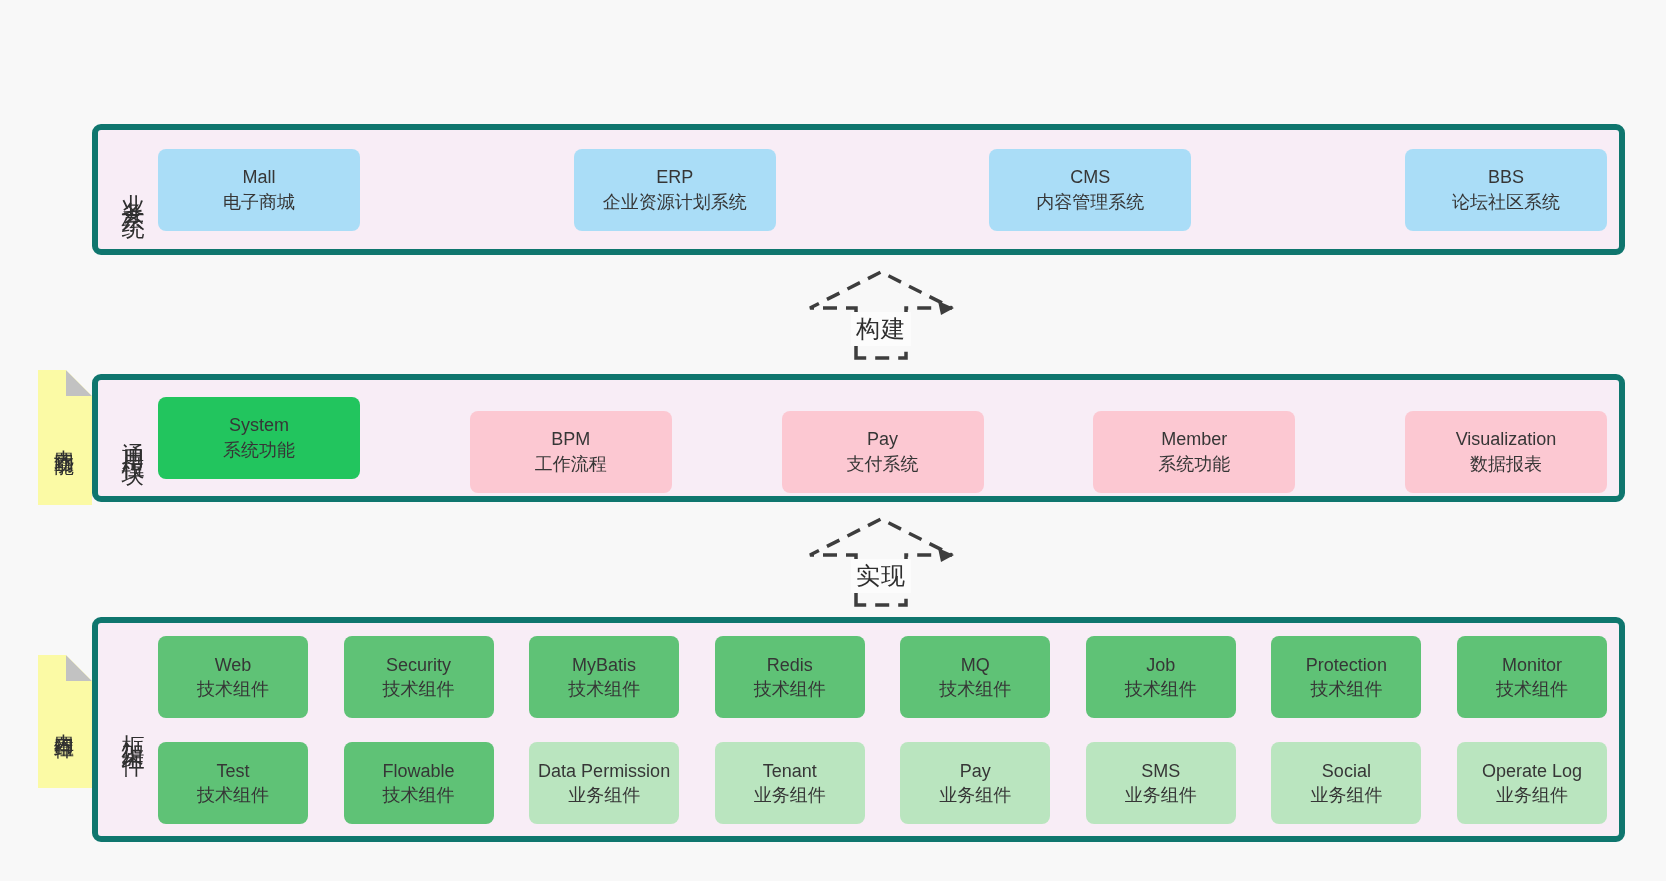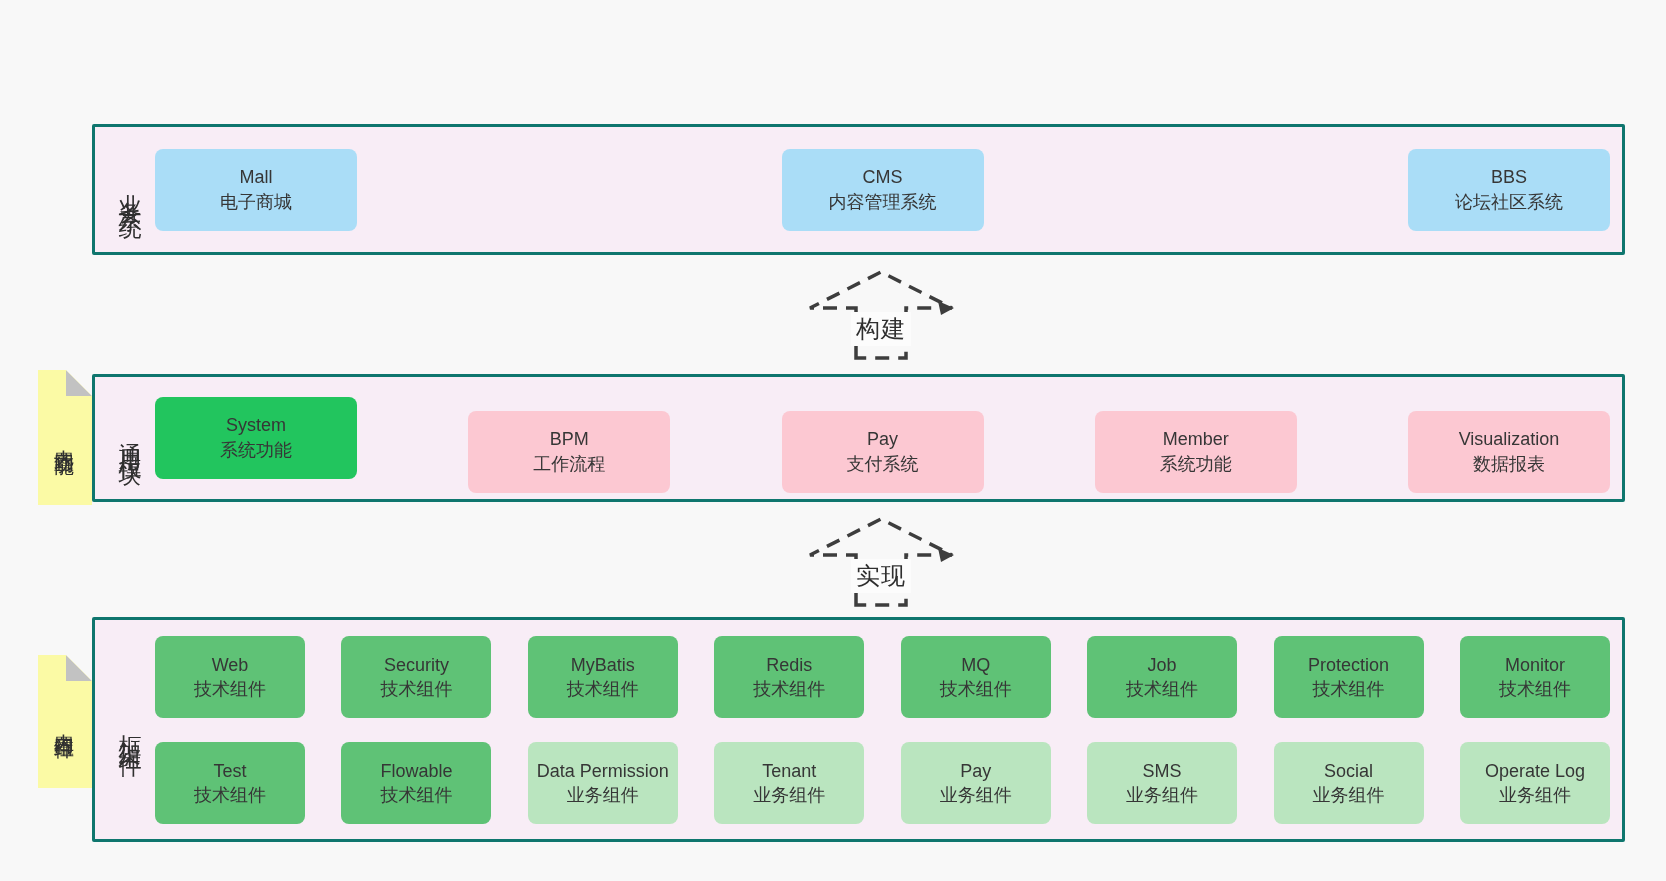--- a/index.html
+++ b/index.html
@@ -11,22 +11,22 @@
     color: #363636;
     overflow: hidden;
   }
 
   
   .layer {
     position: absolute;
     left: 92px;
     width: 1533px;
     background: #f8edf6;
-    border: 3px solid #0f766e;
-    border-radius: 2px;
+    border: 6px solid #0f766e;
+    border-radius: 9px;
     display: flex;
     align-items: center;
     padding-left: 14px;
   }
   .layer-business  { top: 124px; height: 131px; }
   .layer-modules   { top: 374px; height: 128px; }
   .layer-framework { top: 617px; height: 225px; }
 
   .v-label {
     width: 42px;
@@ -132,20 +132,24 @@
 <body>
 
 <div class="layer layer-business">
   <div class="v-label">业务系统</div>
   <div class="box-row">
     <div class="box box-lg blue">
       <span class="en">Mall</span>
       <span class="zh">电子商城</span>
     </div>
     <div class="box box-lg blue">
+      <span class="en">ERP</span>
+      <span class="zh">企业资源计划系统</span>
+    </div>
+    <div class="box box-lg blue">
       <span class="en">CMS</span>
       <span class="zh">内容管理系统</span>
     </div>
     <div class="box box-lg blue">
       <span class="en">BBS</span>
       <span class="zh">论坛社区系统</span>
     </div>
   </div>
 </div>
 

